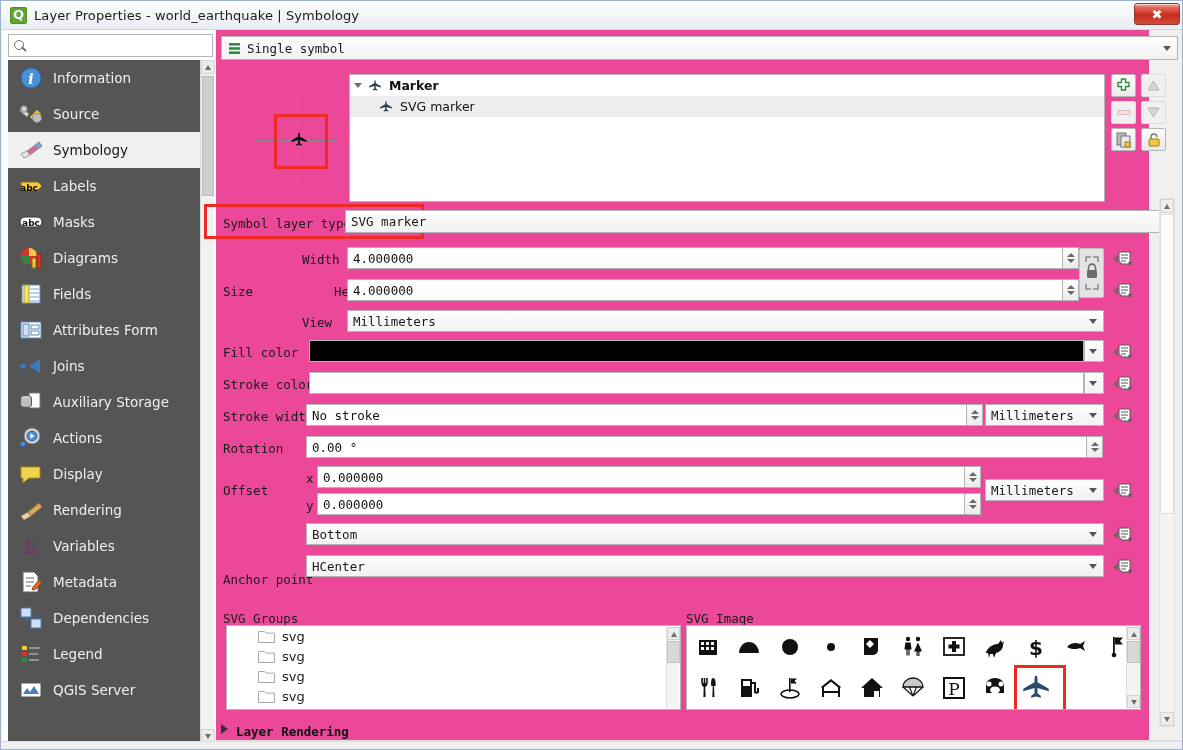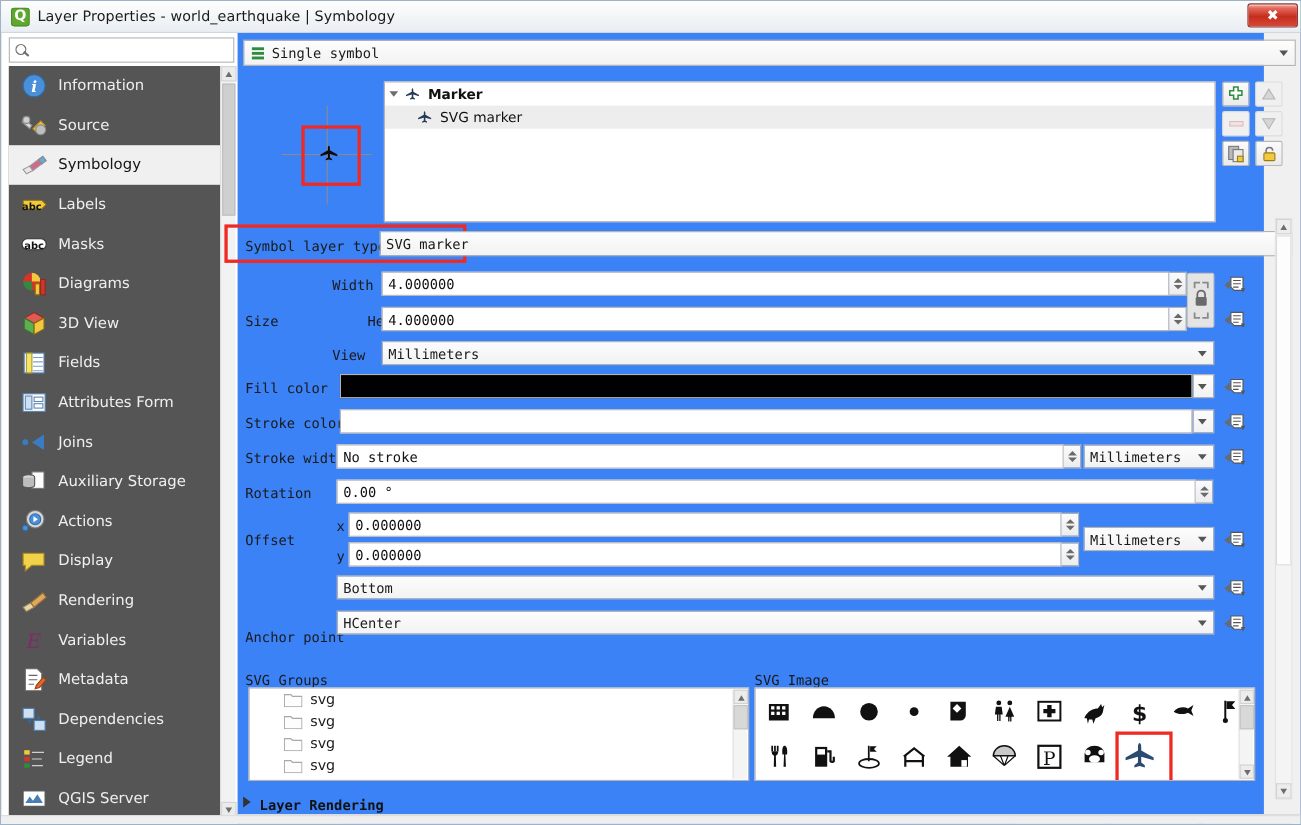--- a/index.html
+++ b/index.html
@@ -107,21 +107,21 @@
   .tri-up { top: 4px; border-bottom: 5px solid #6d6d6d; }
   .tri-dn { top: 4px; border-top: 5px solid #6d6d6d; }
   #navthumb {
     position: absolute; left: 1px; top: 16px; width: 12px; height: 120px;
     background: #cfcfcf; border: 1px solid #bdbdbd;
   }
 
   
   #main {
     position: absolute; left: 215px; top: 29px; width: 933px; height: 721px;
-    background: #3b82f6;
+    background: #ec4899;
   }
   .combo {
     background: linear-gradient(to bottom,#fdfdfd,#f2f2f2);
     border: 1px solid #b4b4b4;
     display: flex; align-items: center;
     font: 12.5px "DejaVu Sans Mono", monospace; color: #1a1a1a;
     padding-left: 5px; cursor: pointer; position: relative;
   }
   .combo .cv { white-space: nowrap; overflow: hidden; }
   .combo .caret {
@@ -364,30 +364,20 @@
               <path d="M11 3 a8 8 0 0 1 0 16 a8 8 0 0 1 0 -16z" fill="#d6332a"></path>
               <path d="M11 3 a8 8 0 0 1 8 8 l-8 0z" fill="#f2c93d"></path>
               <path d="M3 11 a8 8 0 0 0 8 8 l0 -8z" fill="#2e8b3f"></path>
               <rect x="14" y="13" width="4" height="10" fill="#f2c93d" stroke="#8a6c12"></rect>
               <rect x="19" y="9" width="4" height="14" fill="#d6332a" stroke="#8a2c22"></rect>
             </svg>
         </span>
         <span>Diagrams</span>
       </div>
 
-      <div class="navitem">
-        <span class="ic">
-          <svg width="26" height="26" viewBox="0 0 26 26">
-              <path d="M13 3 l9 5 -9 5 -9 -5z" fill="#e05a52" stroke="#8f2f28"></path>
-              <path d="M4 8 l9 5 0 10 -9 -5z" fill="#5fae4f" stroke="#3a7230"></path>
-              <path d="M22 8 l-9 5 0 10 9 -5z" fill="#f2c93d" stroke="#8a6c12"></path>
-            </svg>
-        </span>
-        <span>3D View</span>
-      </div>
 
       <div class="navitem">
         <span class="ic">
           <svg width="26" height="26" viewBox="0 0 26 26">
               <rect x="4" y="4" width="18" height="18" fill="#fff" stroke="#5b87b5"></rect>
               <rect x="6" y="4" width="5" height="18" fill="#f4e46a" stroke="#a89a2a"></rect>
               <g stroke="#7aa3cc">
                 <line x1="12" y1="8" x2="21" y2="8"></line>
                 <line x1="12" y1="12" x2="21" y2="12"></line>
                 <line x1="12" y1="16" x2="21" y2="16"></line>

